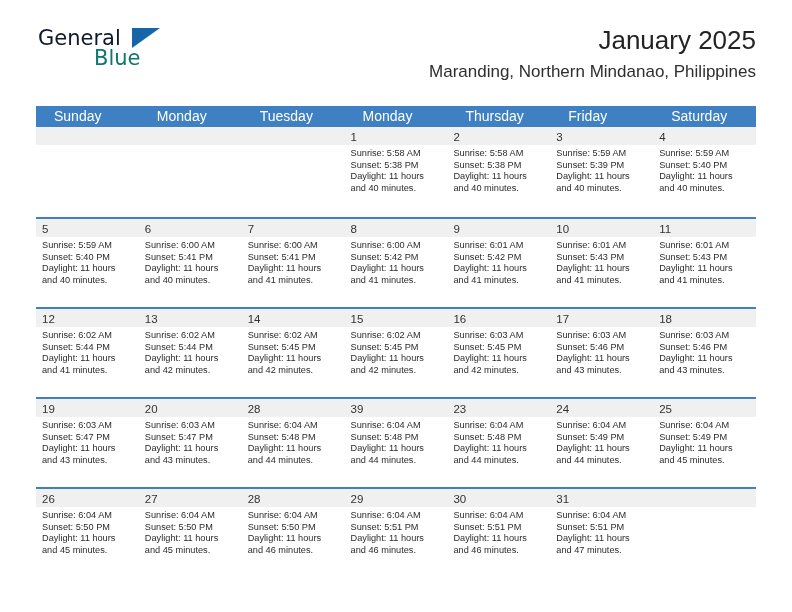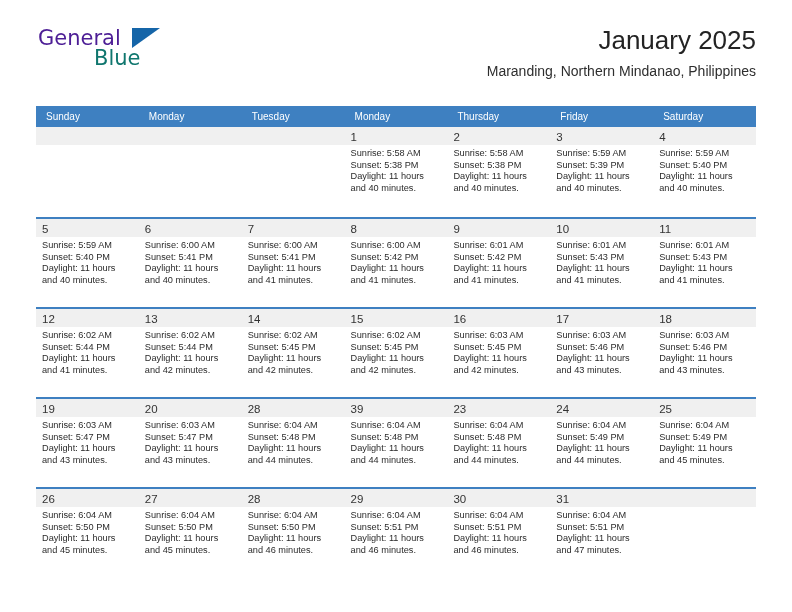--- a/index.html
+++ b/index.html
@@ -34,21 +34,21 @@
     top: 26px;
     width: 230px;
     height: 52px;
   }
   .logo-general {
     position: absolute;
     left: 2px;
     top: 0px;
     font-size: 21px;
     letter-spacing: 0px;
-    color: #4c1d95;
+    color: #0f172a;
     font-family: "DejaVu Sans", sans-serif;
     font-weight: 400;
   }
   .logo-blue {
     position: absolute;
     left: 58px;
     top: 20px;
     font-size: 21px;
     color: #0f766e;
     font-family: "DejaVu Sans", sans-serif;
@@ -72,21 +72,21 @@
   }
   .cal-title {
     font-size: 26px;
     color: #232323;
     font-weight: 400;
     line-height: 32px;
     white-space: nowrap;
   }
   .cal-subtitle {
     margin-top: 7px;
-    font-size: 14px;
+    font-size: 17px;
     color: #2e2e2e;
     font-weight: 400;
     line-height: 17px;
     white-space: nowrap;
   }
 
   
   .calendar {
     position: absolute;
     left: 36px;
@@ -94,23 +94,23 @@
     width: 720px;
   }
   .weekdays {
     display: flex;
     background: #3e80c1;
     height: 21px;
   }
   .weekday {
     flex: 1 1 0;
     color: #ffffff;
-    font-size: 10px;
+    font-size: 14px;
     line-height: 21px;
-    padding-left: 10px;
+    padding-left: 18px;
     white-space: nowrap;
   }
 
   .week {
     display: flex;
     border-top: 2px solid #3e80c1;
     height: 90px;
   }
   .week:first-of-type {
     border-top: none;

